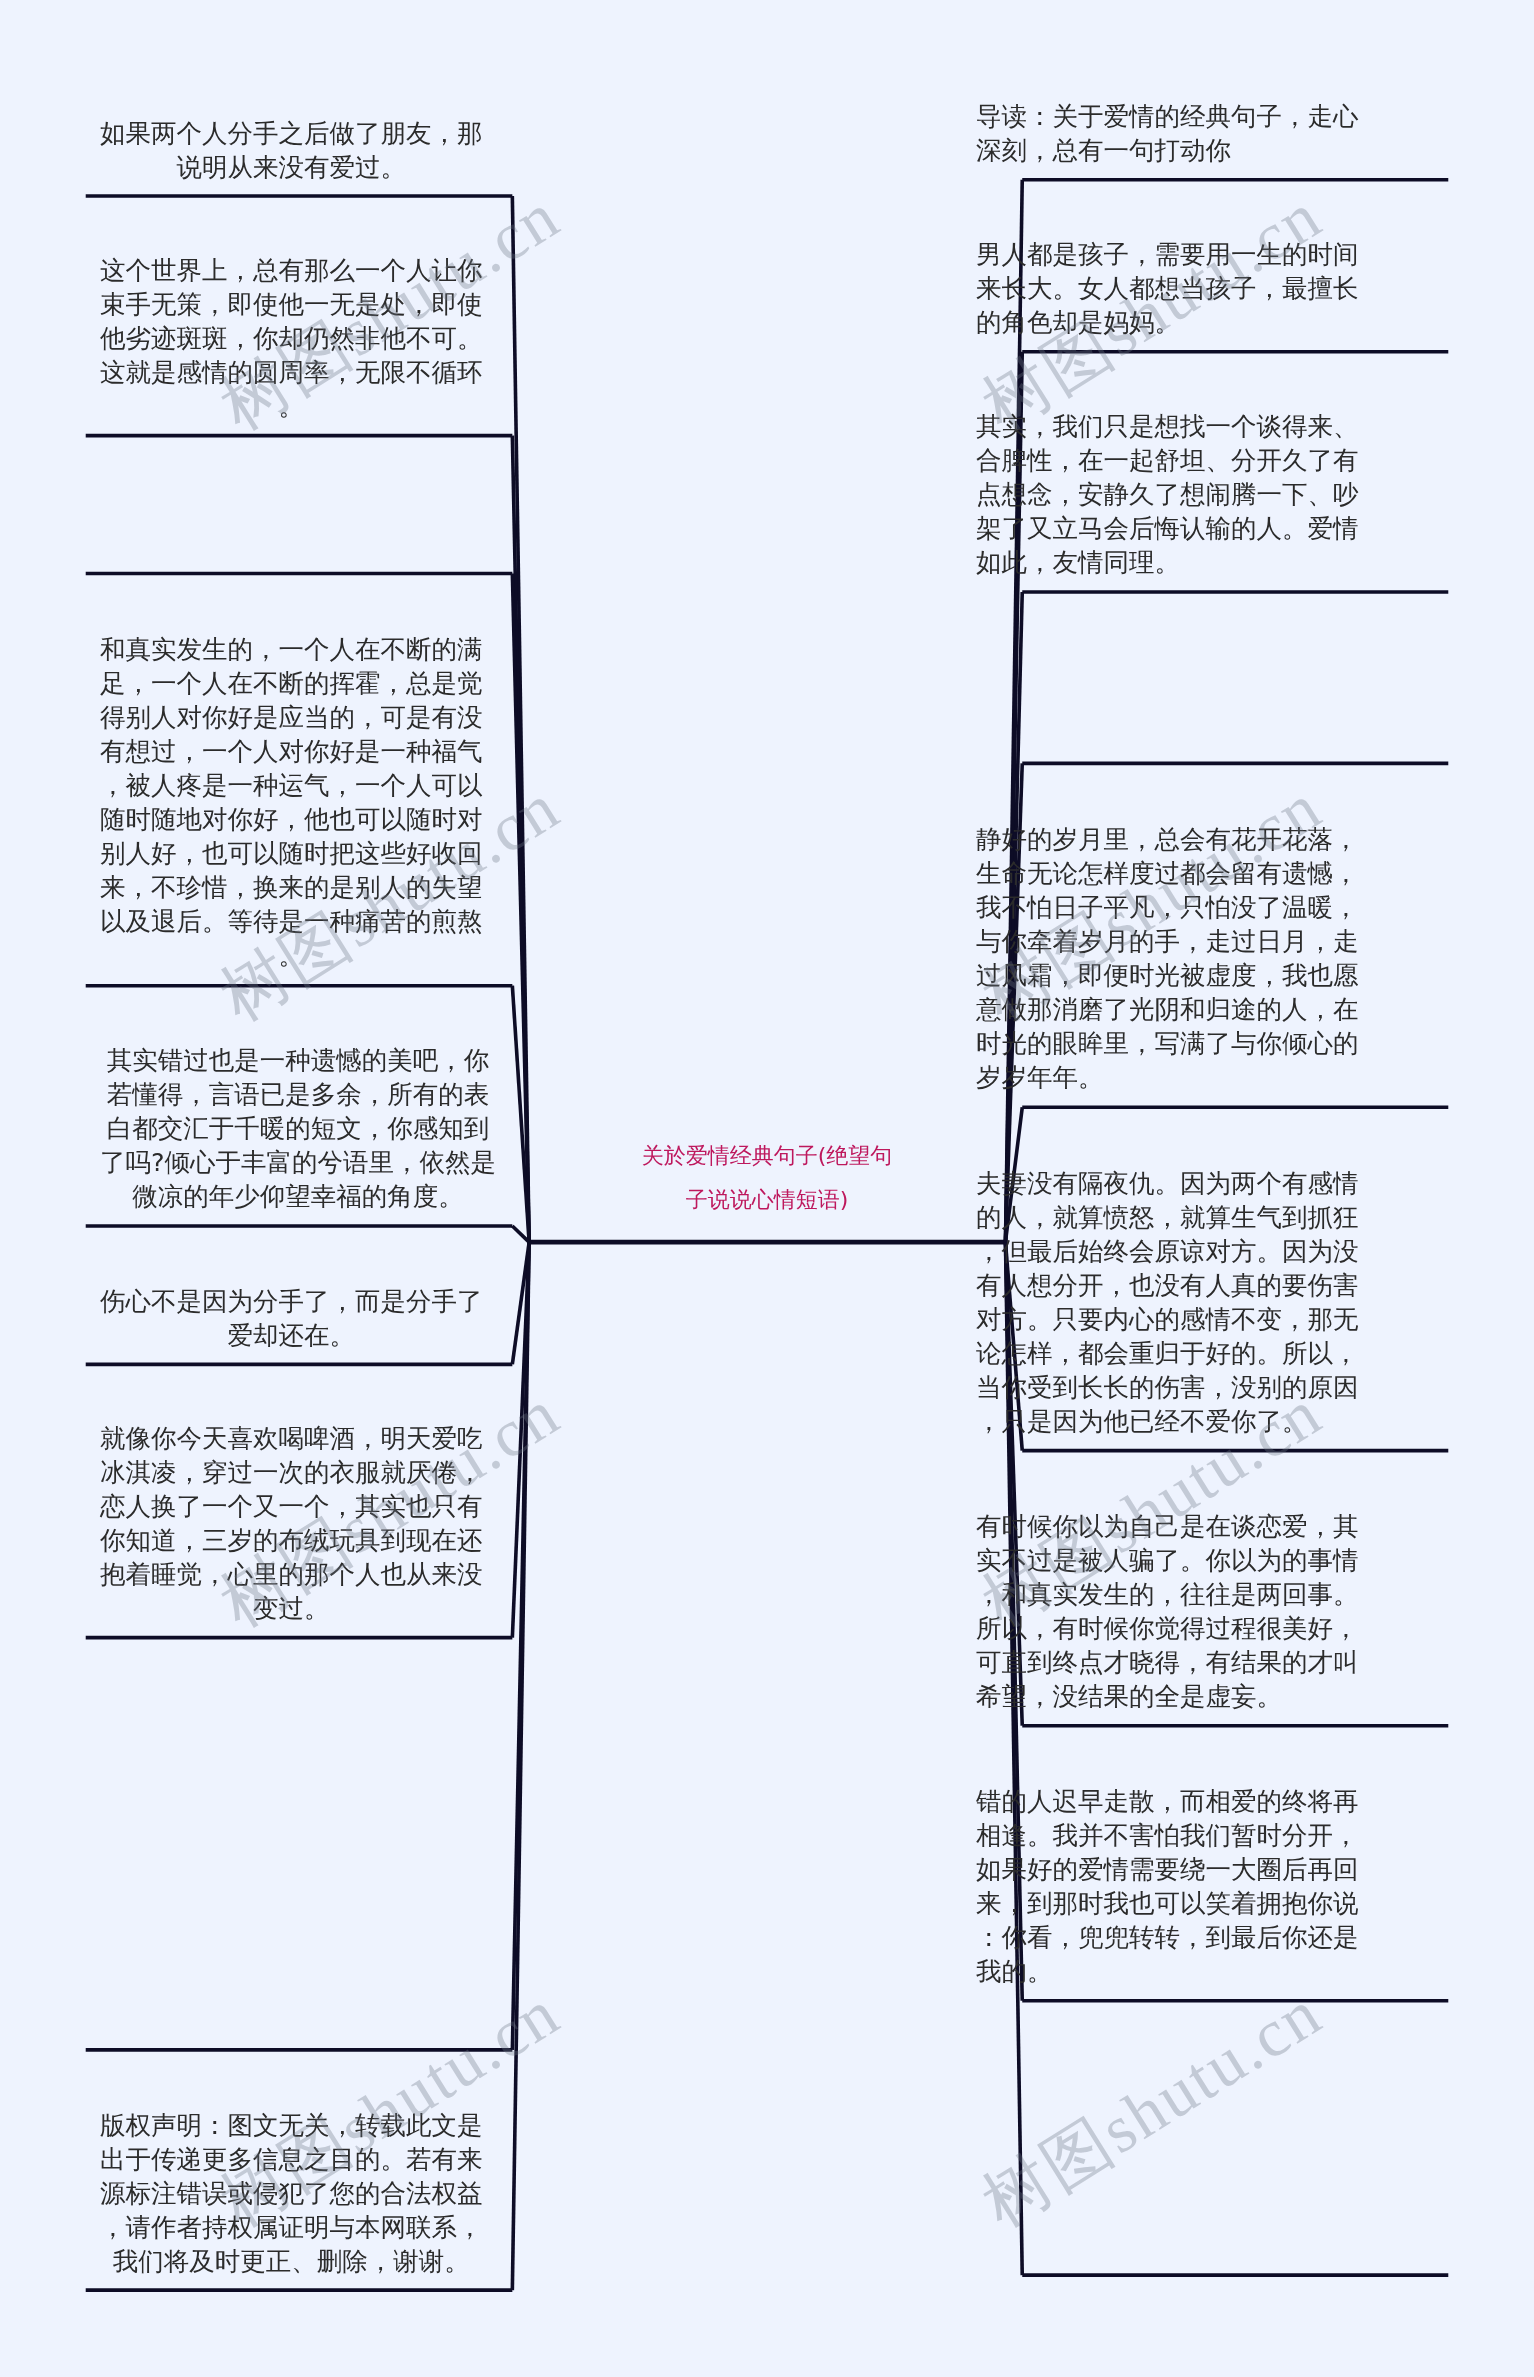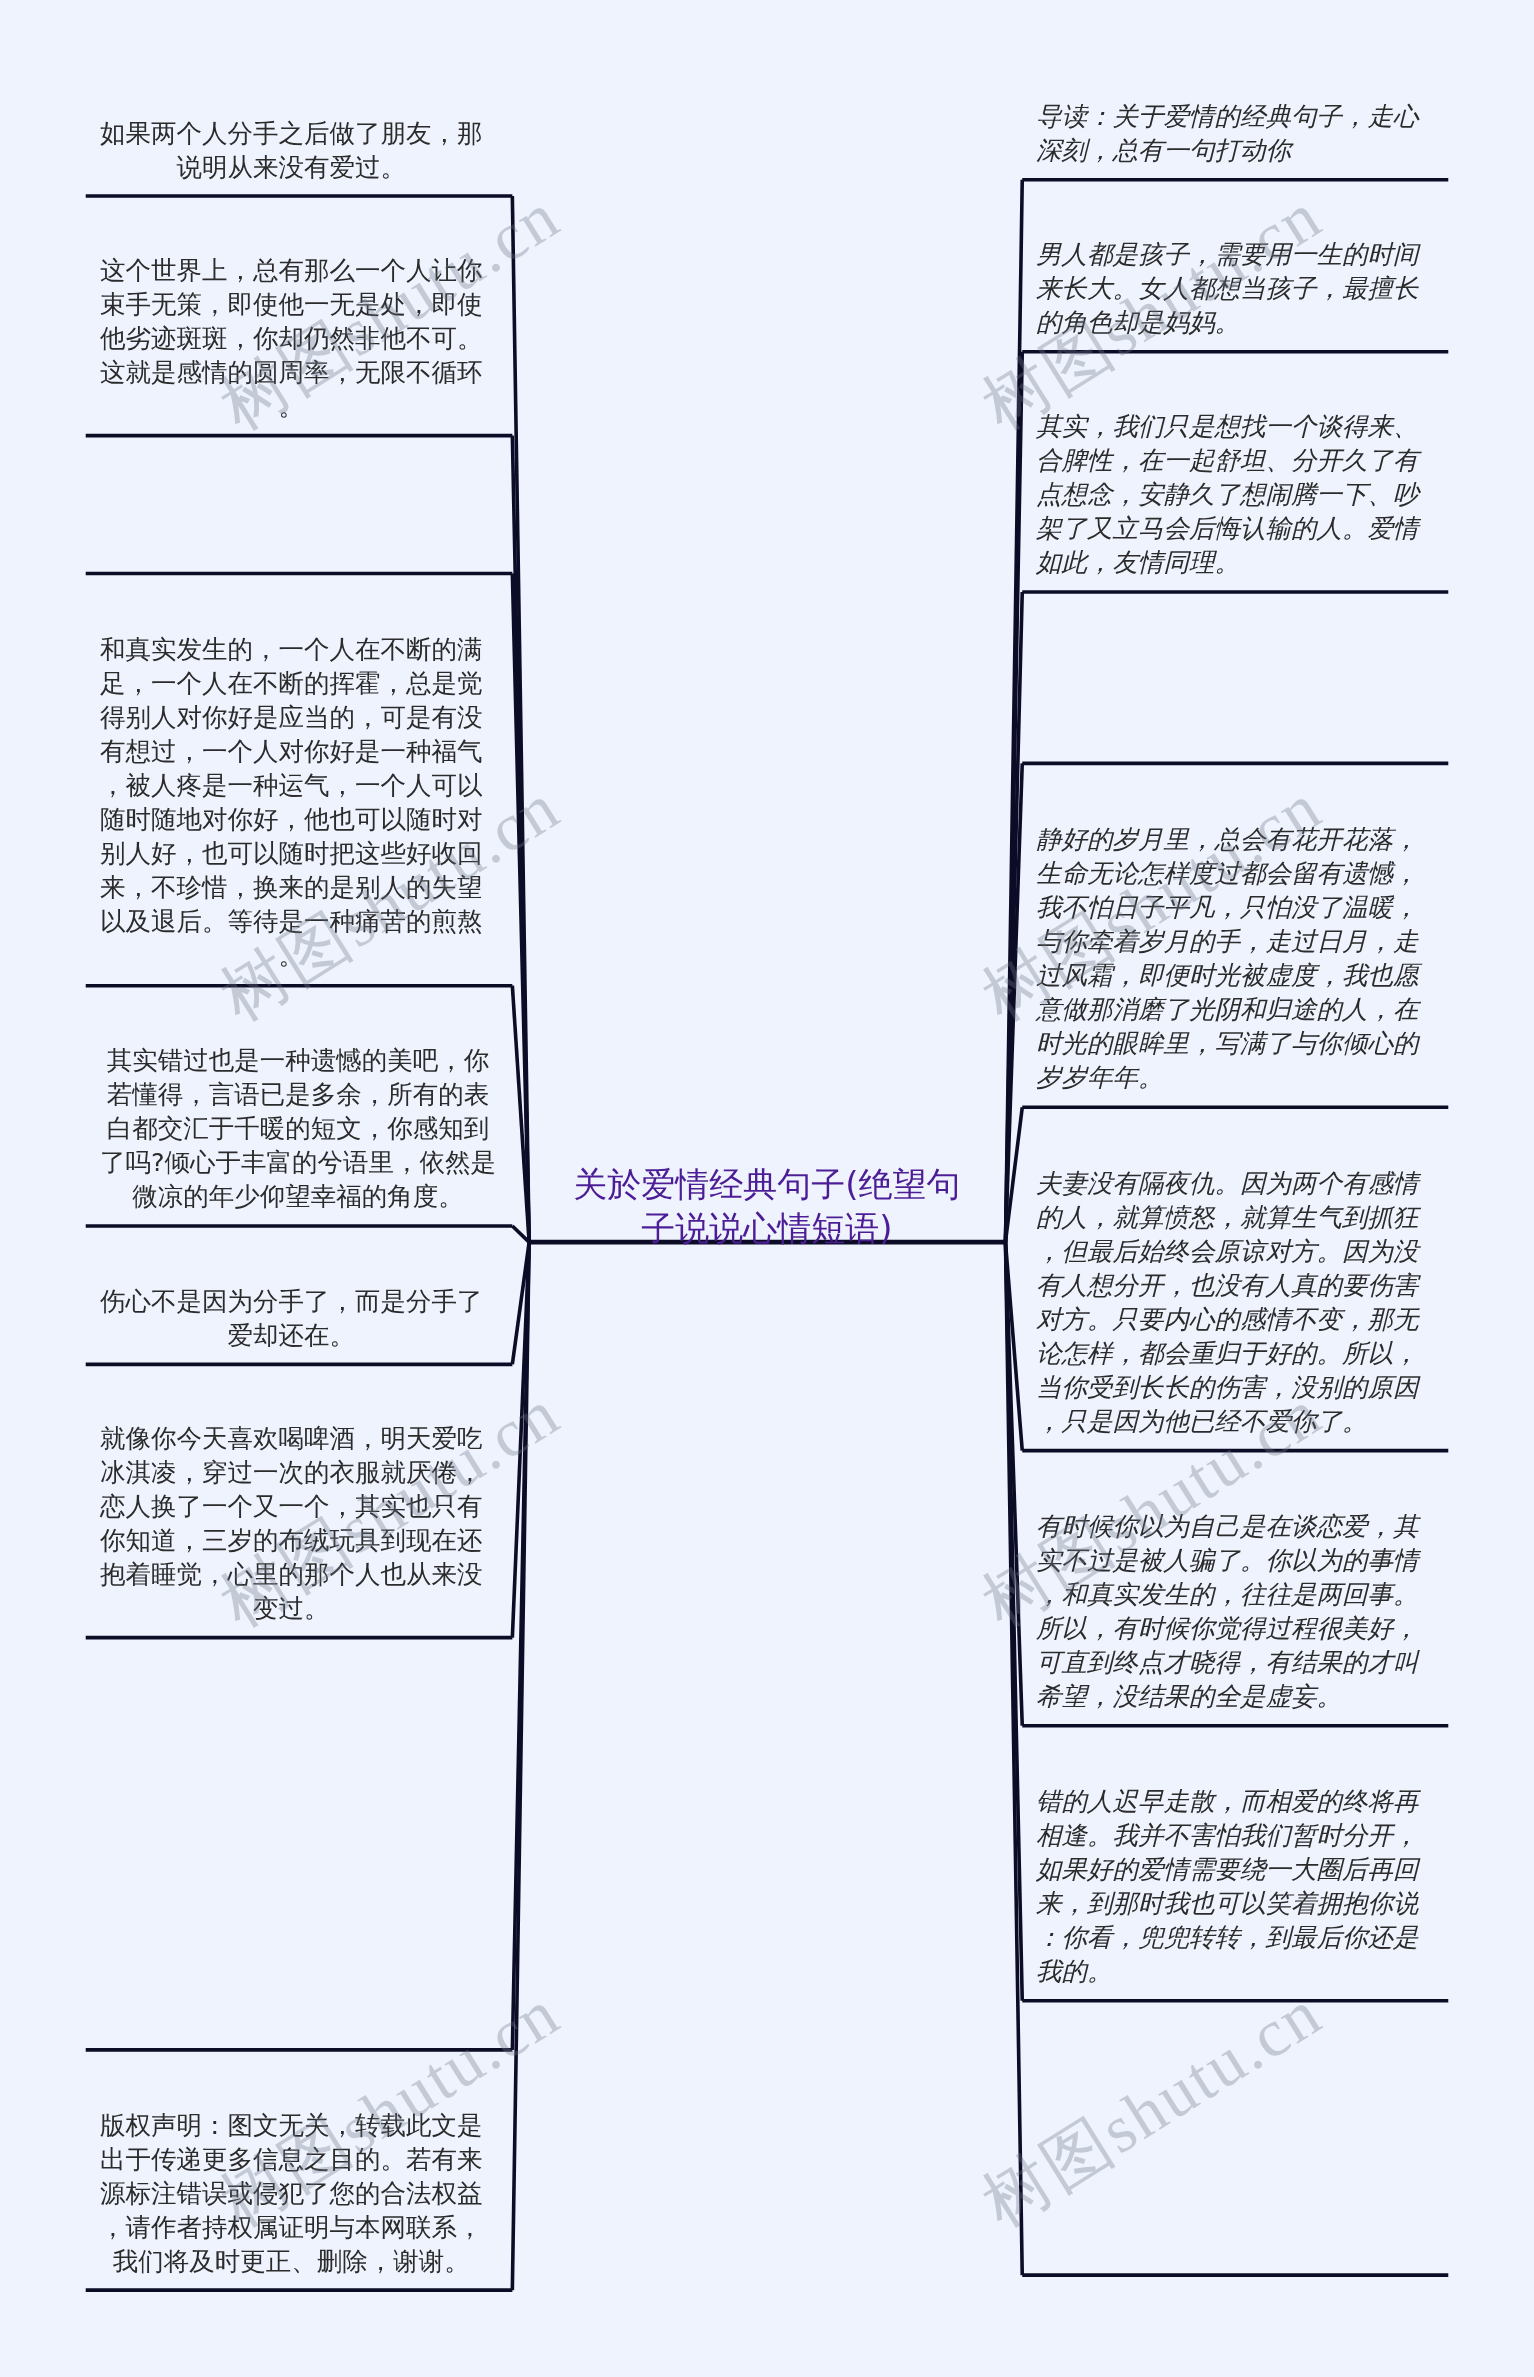--- a/index.html
+++ b/index.html
@@ -15,31 +15,30 @@
     .node {
       position: absolute;
       white-space: pre;
       font-family: "DejaVu Sans", "Liberation Sans", sans-serif;
       font-size: 25.5px;
       line-height: 34px;
       color: #2b2b2b;
       margin: 0;
     }
     .node.left { left: 100px; text-align: center; }
-    .node.right { left: 1036px; font-style: italic; }
+    .node.right { left: 976px; }
     .center-title {
       position: absolute;
       left: 529px; width: 476px; top: 1134px;
       text-align: center;
       white-space: pre;
       font-family: "DejaVu Sans", "Liberation Sans", sans-serif;
-      font-size: 34px;
+      font-size: 22px;
       line-height: 44px;
-      color: #4c1d95;
-      margin-top: 28px;
+      color: #be185d;
     }
     .watermark {
       position: absolute;
       transform: translate(-50%, -50%) rotate(-32deg);
       font-family: "Liberation Serif", "DejaVu Serif", serif;
       font-size: 67px;
       letter-spacing: 2.4px;
       color: rgba(110, 118, 135, 0.33);
       white-space: nowrap;
       pointer-events: none;

